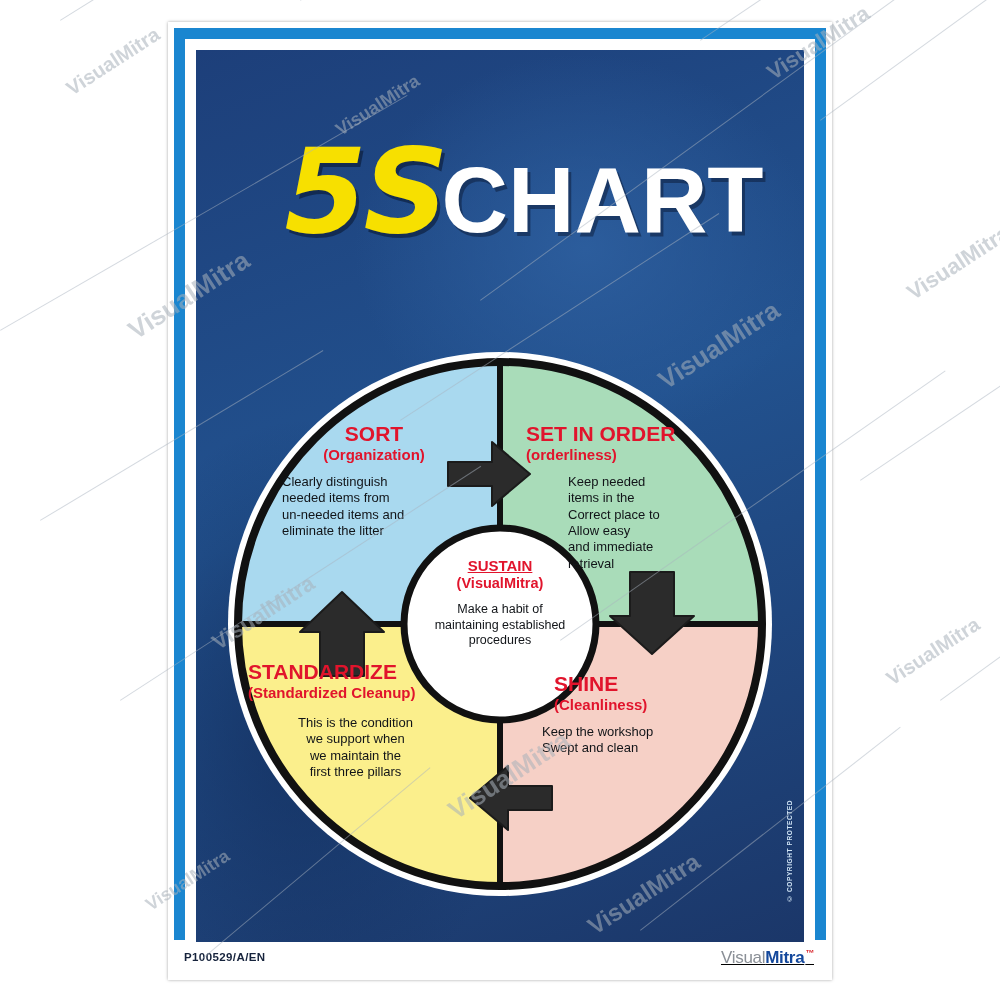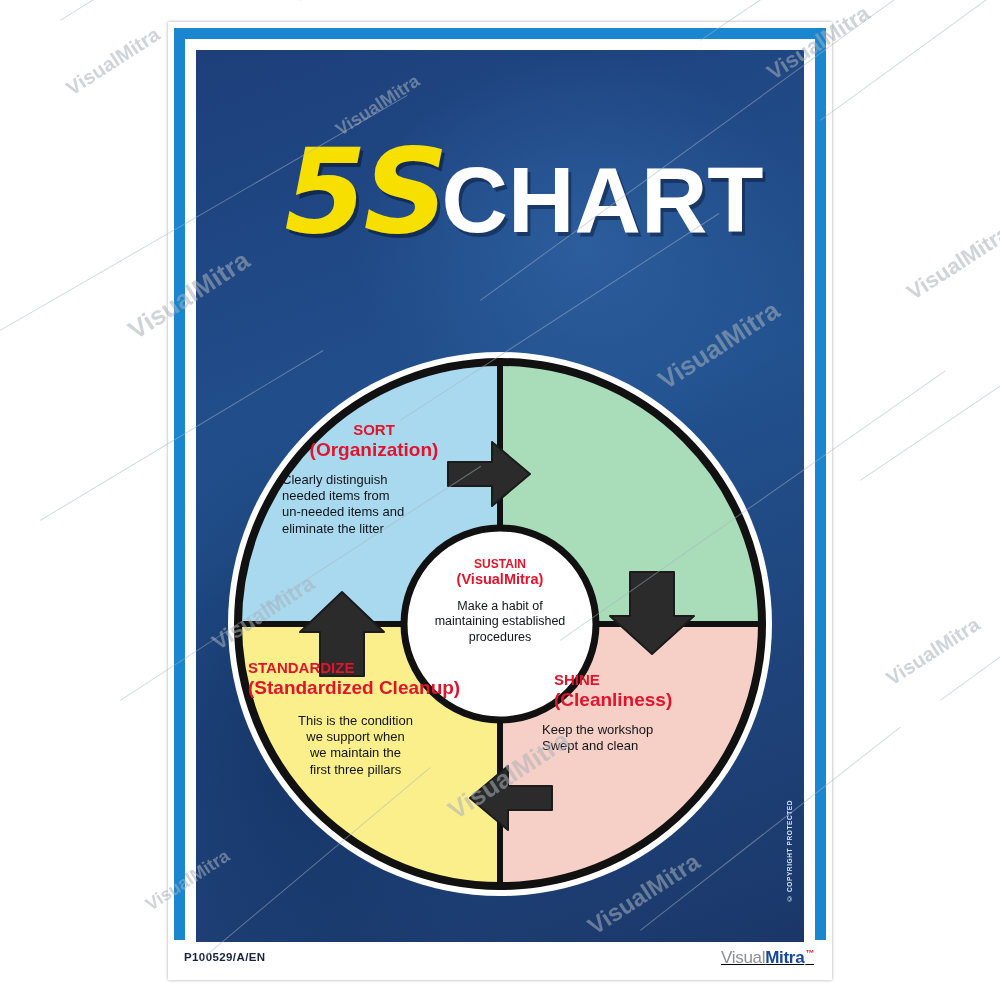--- a/index.html
+++ b/index.html
@@ -93,43 +93,43 @@
   
   #wheel-wrap{
     position:absolute;left:0;right:0;top:300px;
     display:flex;justify-content:center;
   }
   #wheel{position:relative;width:548px;height:548px;}
   #wheel svg{display:block;}
   .qt{position:absolute;pointer-events:none;}
   .qt .hd{
     color:#e1142c;font-weight:bold;line-height:1.12;
-    font-size:15px;
+    font-size:21px;
   }
   .qt .sub{
-    color:#e1142c;font-weight:bold;font-size:19px;line-height:1.15;
+    color:#e1142c;font-weight:bold;font-size:15px;line-height:1.15;
   }
   .qt .body{
     color:#111418;font-size:13px;line-height:1.26;margin-top:11px;
     font-weight:normal;
   }
   
   #q-sort{left:48px;top:72px;width:200px;text-align:center;}
   #q-sort .body{text-align:left;margin-left:8px;}
   #q-order{left:300px;top:72px;width:205px;text-align:left;}
   #q-order .body{margin-left:42px;}
   #q-shine{left:300px;top:322px;width:205px;text-align:left;}
   #q-shine .hd,#q-shine .sub{margin-left:28px;}
   #q-shine .body{margin-left:16px;}
   #q-std{left:22px;top:310px;width:215px;text-align:left;}
   #q-std .body{text-align:center;margin-top:14px;}
   #q-center{
     left:163px;top:208px;width:222px;text-align:center;
   }
-  #q-center .hd{font-size:12px;}
+  #q-center .hd{font-size:15px;text-decoration:underline;}
   #q-center .sub{font-size:14.5px;}
   #q-center .body{font-size:12.5px;line-height:1.22;}
   
   #wm{position:absolute;inset:0;pointer-events:none;z-index:40;}
   .wm-t{
     position:absolute;
     color:rgba(168,176,186,.55);
     font-weight:bold;
     white-space:nowrap;
     font-family:"Liberation Sans", sans-serif;
@@ -190,20 +190,30 @@
 
         <div class="qt" id="q-sort">
           <div class="hd">SORT</div>
           <div class="sub">(Organization)</div>
           <div class="body" style="white-space:pre-line">Clearly distinguish
 needed items from
 un-needed items and
 eliminate the litter</div>
         </div>
 
+        <div class="qt" id="q-order">
+          <div class="hd">SET IN  ORDER</div>
+          <div class="sub">(orderliness)</div>
+          <div class="body" style="white-space:pre-line">Keep needed
+items in the
+Correct place to
+Allow easy
+and immediate
+retrieval</div>
+        </div>
 
         <div class="qt" id="q-std">
           <div class="hd">STANDARDIZE</div>
           <div class="sub">(Standardized Cleanup)</div>
           <div class="body" style="white-space:pre-line">This is the condition
 we support when
 we maintain the
 first three pillars</div>
         </div>
 

